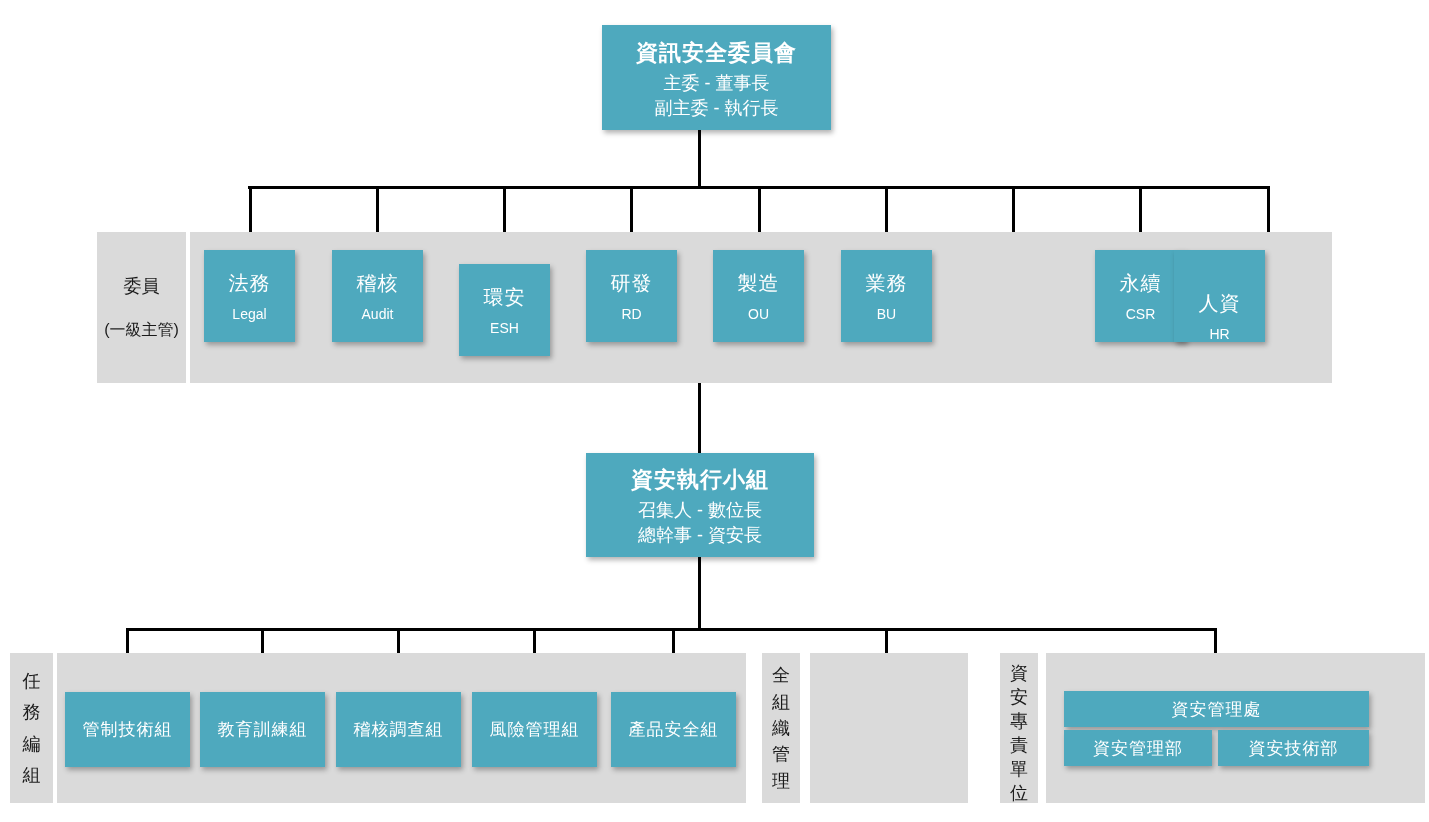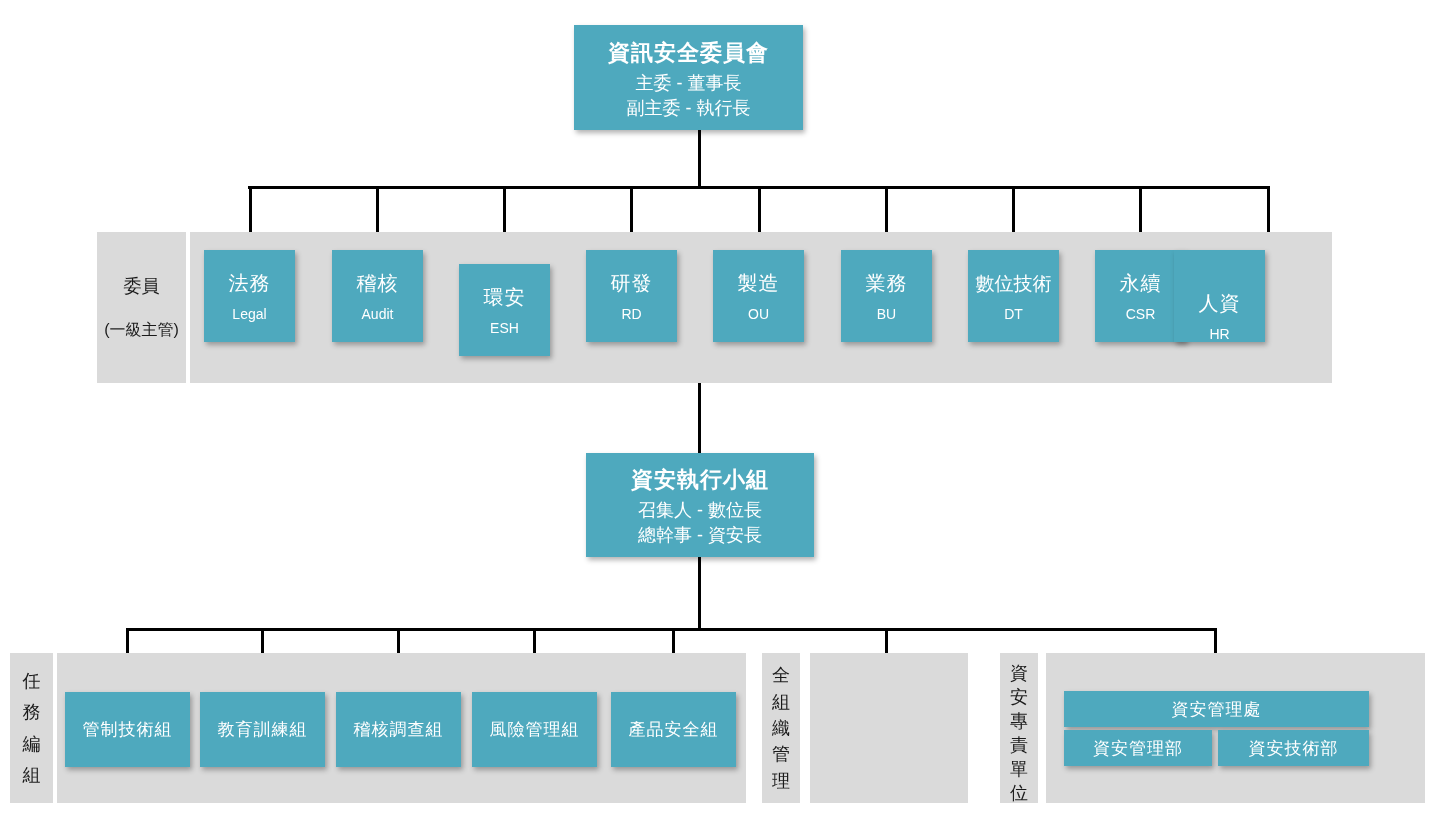--- a/index.html
+++ b/index.html
@@ -49,21 +49,21 @@
   }
 
   
   .hline,.vline{position:absolute;background:var(--line-color);}
 </style>
 </head>
 <body>
 
 <div id="stage">
 
-  <div class="tealbox bigbox" style="left:574px;top:25px;width:229px;height:105px;">
+  <div class="tealbox bigbox" style="left:602px;top:25px;width:229px;height:105px;">
     <div class="title">資訊安全委員會</div>
     <div class="sub">主委 - 董事長</div>
     <div class="sub">副主委 - 執行長</div>
   </div>
 
   <div class="vline" style="left:698px;top:130px;width:3px;height:58px;"></div>
   <div class="hline" style="left:248px;top:186px;width:1021px;height:3px;"></div>
   <div class="vline" style="left:249px;top:186px;width:3px;height:64px;"></div>
   <div class="vline" style="left:376px;top:186px;width:3px;height:64px;"></div>
   <div class="vline" style="left:503px;top:186px;width:3px;height:64px;"></div>
@@ -96,24 +96,20 @@
     <div class="zh">研發</div>
     <div class="en">RD</div>
   </div>
   <div class="tealbox member" style="left:713px;top:250px;width:91px;height:92px;">
     <div class="zh">製造</div>
     <div class="en">OU</div>
   </div>
   <div class="tealbox member" style="left:841px;top:250px;width:91px;height:92px;">
     <div class="zh">業務</div>
     <div class="en">BU</div>
-  </div>
-  <div class="tealbox member" style="left:968px;top:250px;width:91px;height:92px;">
-    <div class="zh" style="font-size:19px;letter-spacing:0;">數位技術</div>
-    <div class="en">DT</div>
   </div>
   <div class="tealbox member" style="left:1095px;top:250px;width:91px;height:92px;">
     <div class="zh">永續</div>
     <div class="en">CSR</div>
   </div>
   <div class="tealbox member" style="left:1174px;top:250px;width:91px;height:92px;justify-content:flex-end;">
     <div class="zh">人資</div>
     <div class="en">HR</div>
   </div>
 

